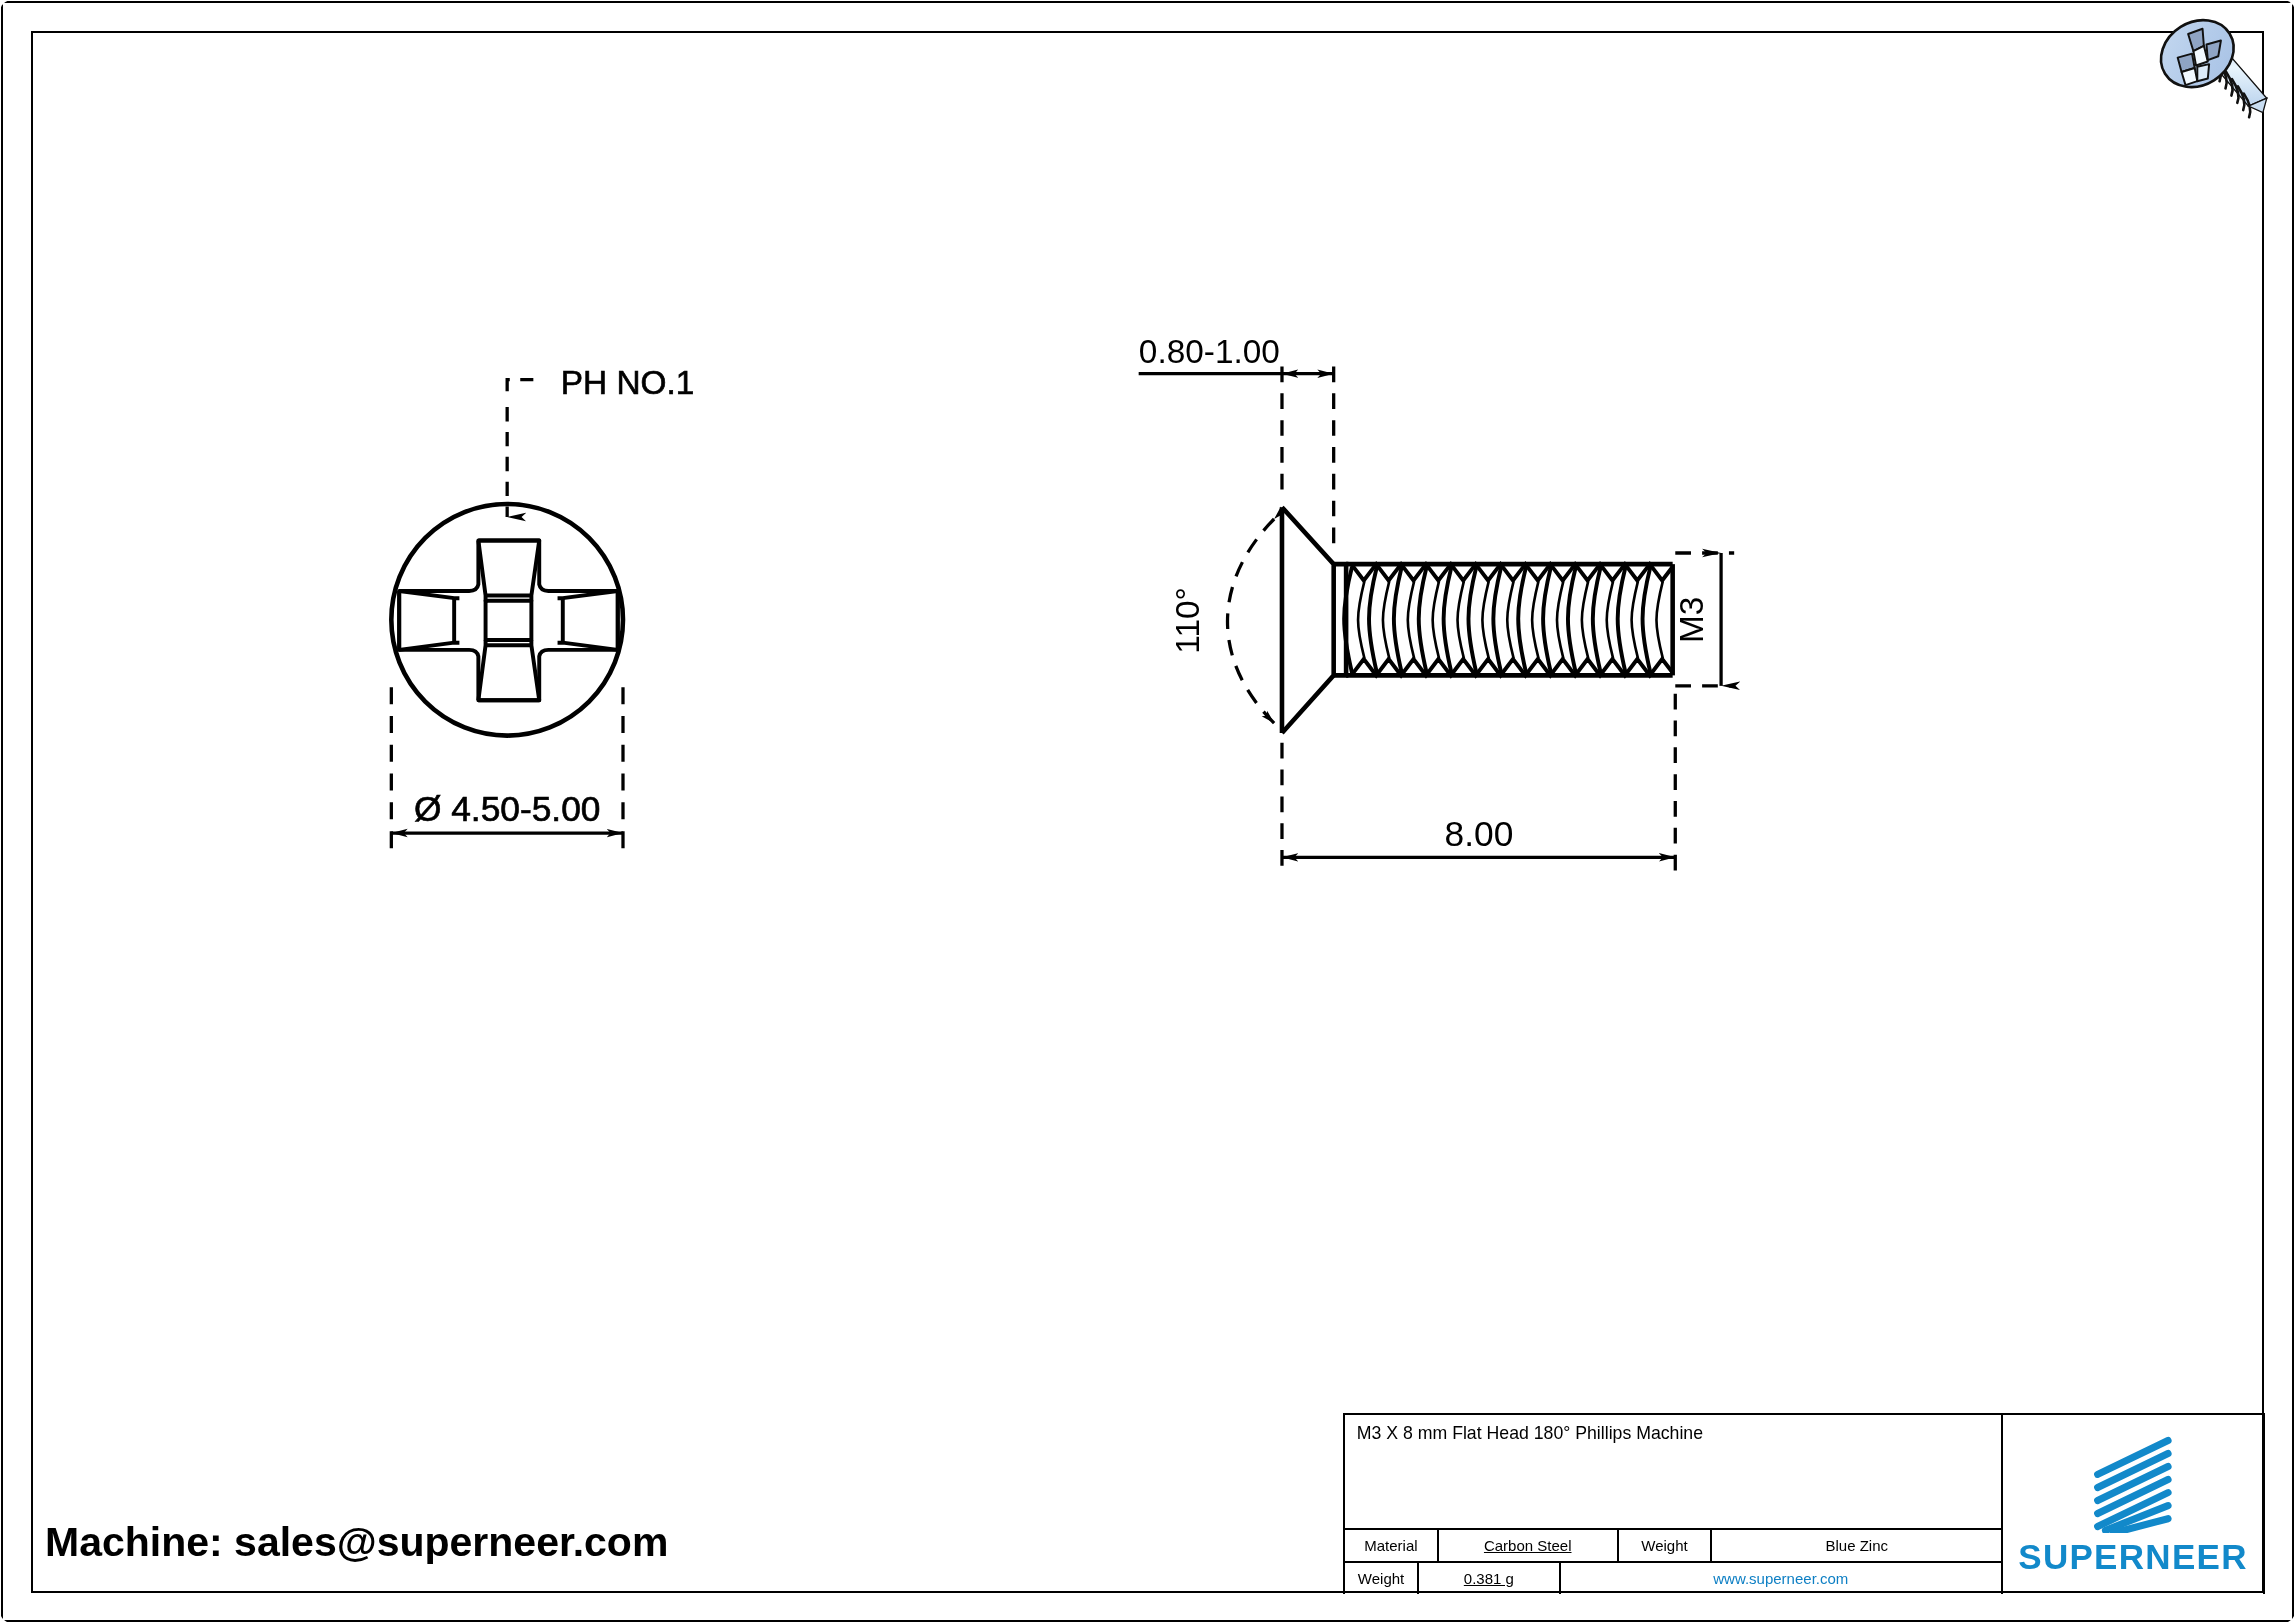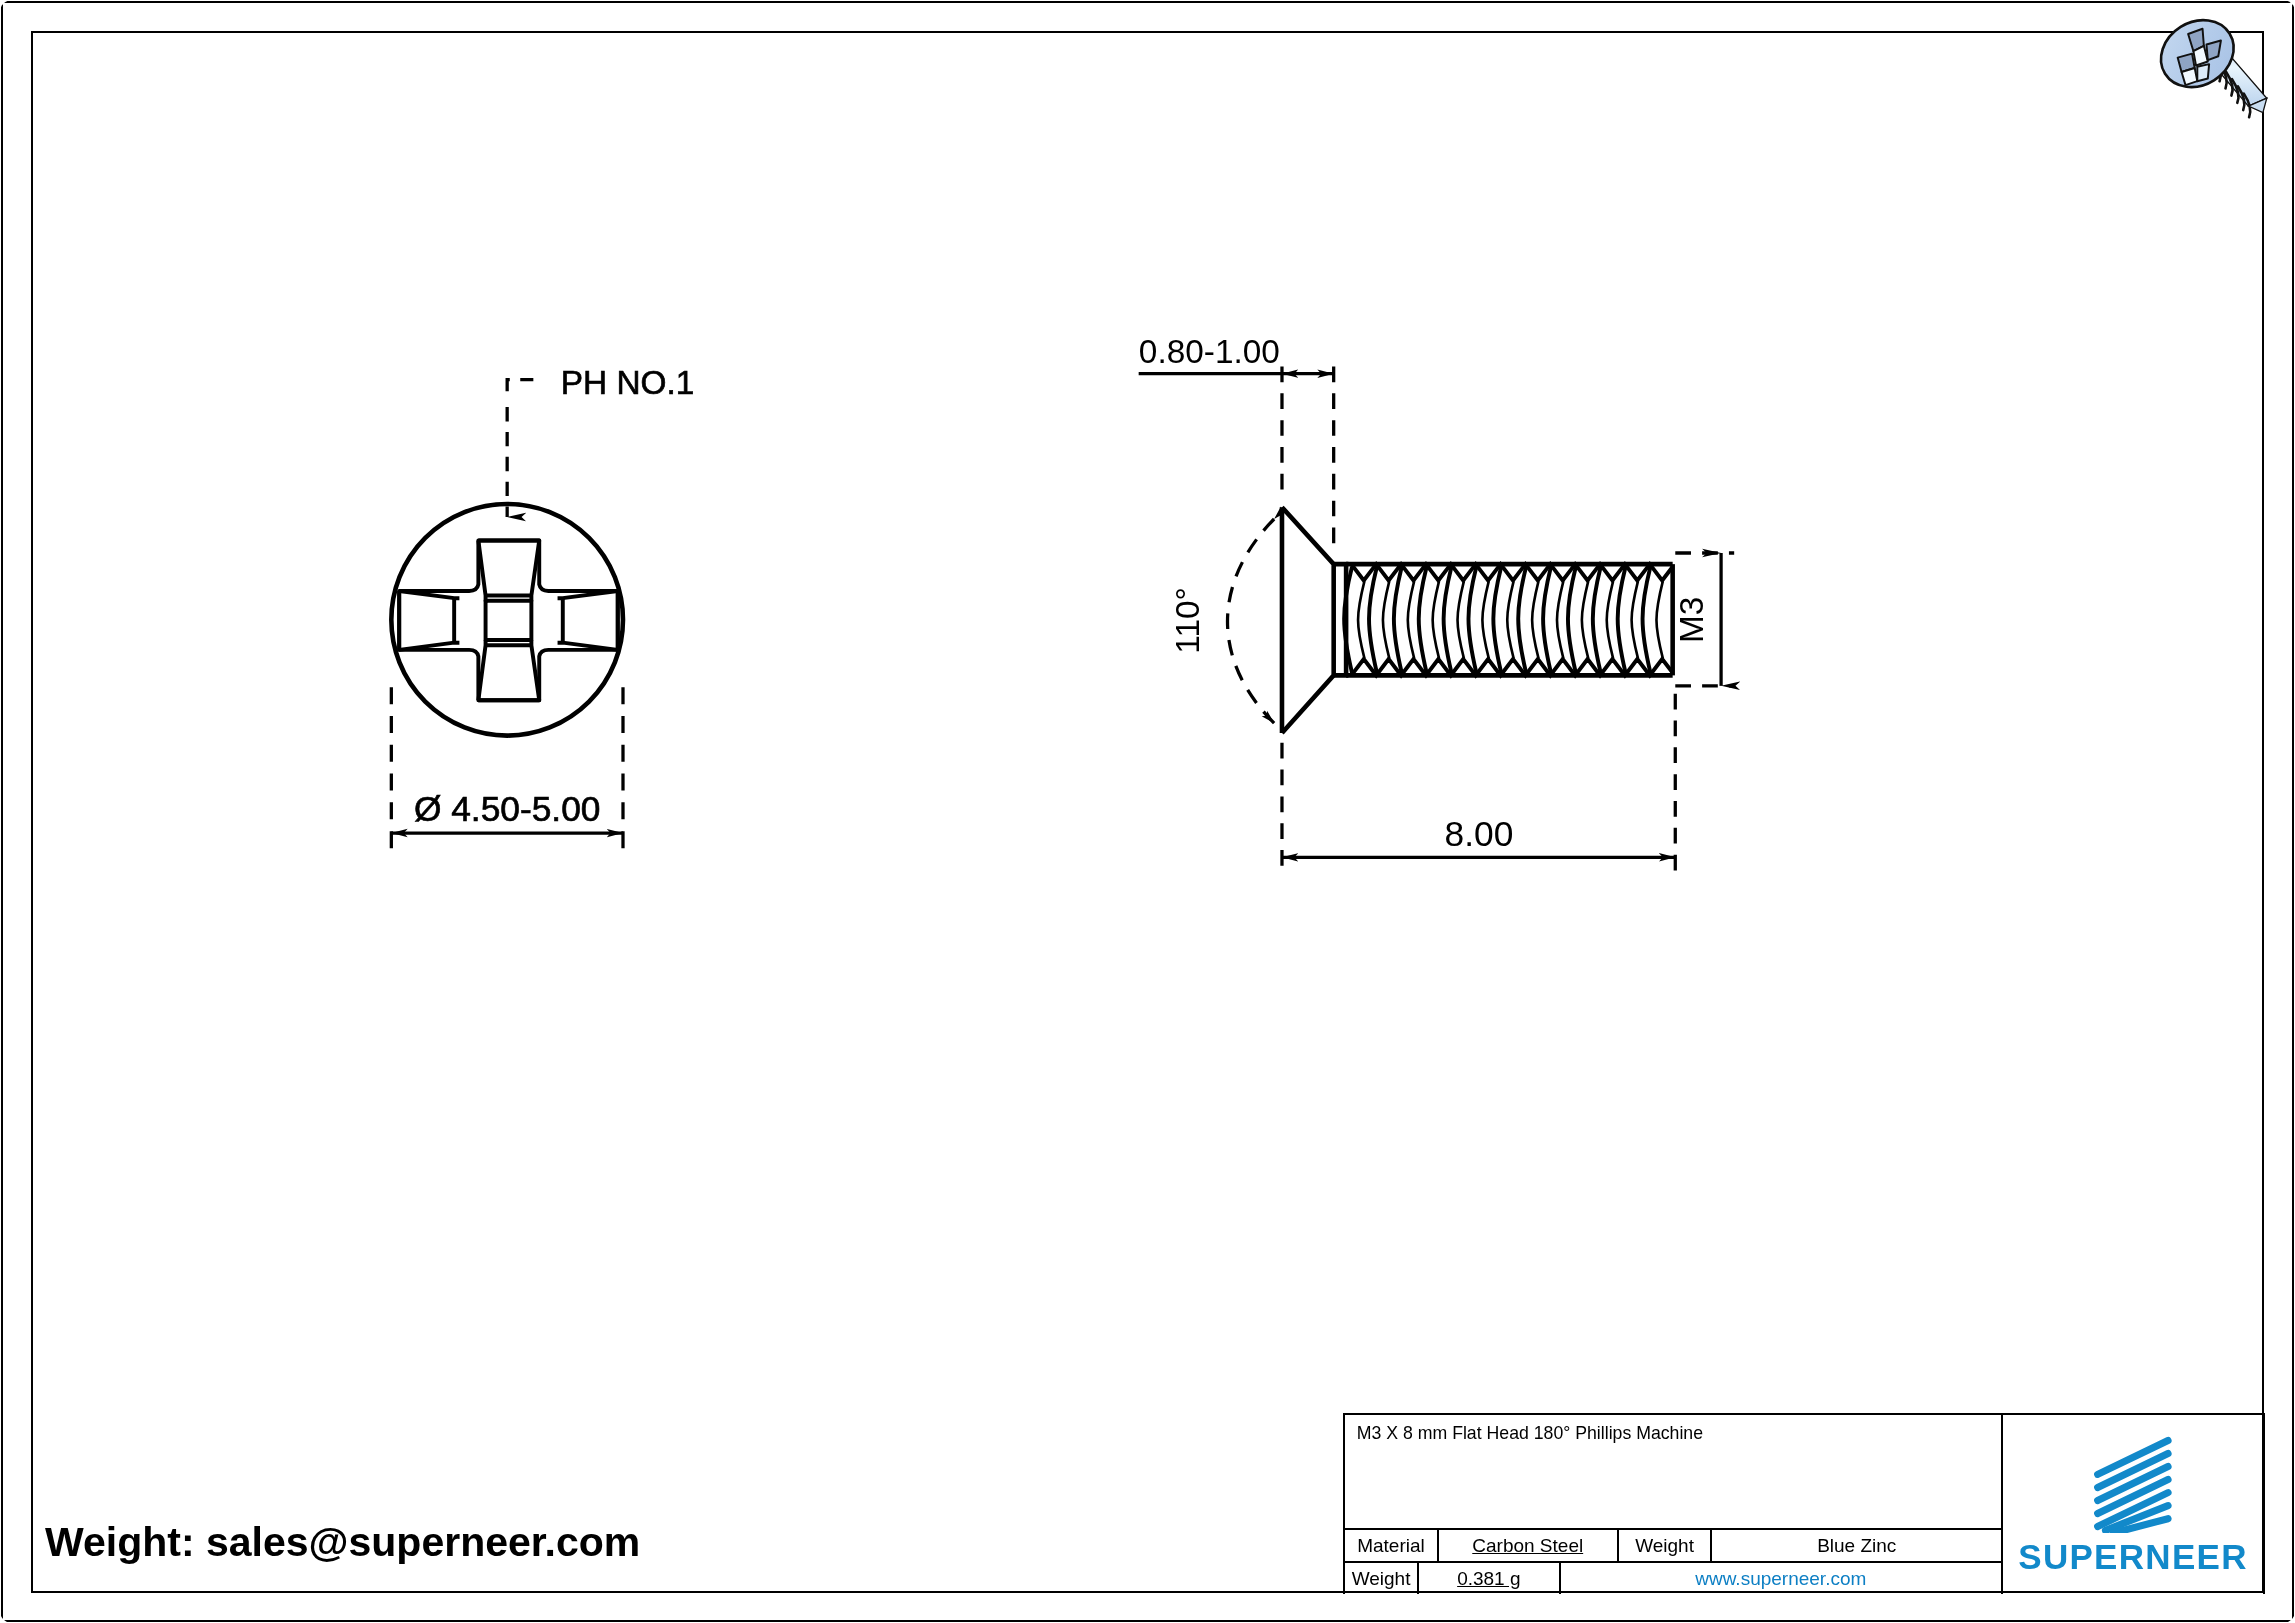--- a/index.html
+++ b/index.html
@@ -77,21 +77,21 @@
   .tb-row {
     display: flex;
     flex-direction: row;
     border-top: 2px solid #000;
     height: 34px;
   }
   .tb-cell {
     display: flex;
     align-items: center;
     justify-content: center;
-    font-size: 19px;
+    font-size: 15px;
     color: #000;
     border-right: 2px solid #000;
     height: 100%;
   }
   .tb-cell:last-child { border-right: none; }
   .c-label { width: 94px; }
   .c-val1  { width: 180px; text-decoration: underline; }
   .c-label2{ width: 94px; }
   .c-val2  { width: 289px; }
   .c-web   { width: 562px; color: #0d7fc4; }
@@ -378,21 +378,21 @@
         <path d="M 58,32 L 80,24 L 82,50 L 66,58 Z" fill="#8fa4c4"></path>
         <path d="M 66,58 L 82,50 L 88,74 L 70,80 Z" fill="#f2f9ff"></path>
         <path d="M 86,48 L 108,42 L 104,66 L 88,72 Z" fill="#8fa4c4"></path>
         <path d="M 42,68 L 64,62 L 68,84 L 48,90 Z" fill="#8fa4c4"></path>
         <path d="M 48,90 L 68,84 L 72,104 L 54,110 Z" fill="#f2f9ff"></path>
         <path d="M 72,82 L 90,78 L 88,100 L 72,104 Z" fill="#dceaf8"></path>
       </g>
     </g>
   </svg>
 
-  <div class="contact">Weight: sales@superneer.com</div>
+  <div class="contact">Machine: sales@superneer.com</div>
 
   <div class="title-block">
     <div class="tb-left">
       <div class="tb-desc">
         <div class="tb-descline">M3 X 8 mm  Flat Head 180° Phillips Machine</div>
       </div>
       <div class="tb-row">
         <div class="tb-cell c-label">Material</div>
         <div class="tb-cell c-val1">Carbon Steel</div>
         <div class="tb-cell c-label2">Weight</div>

